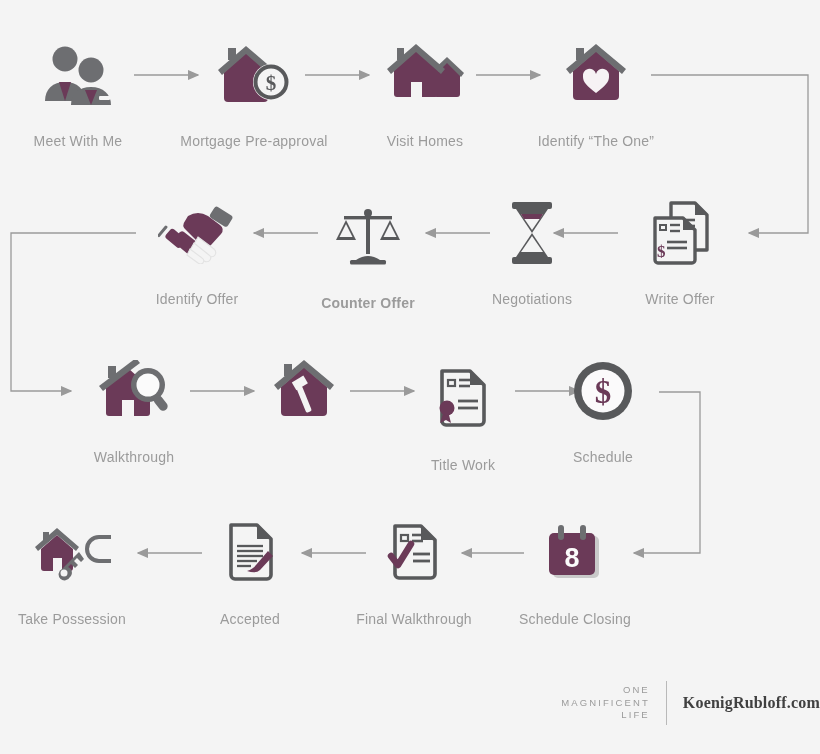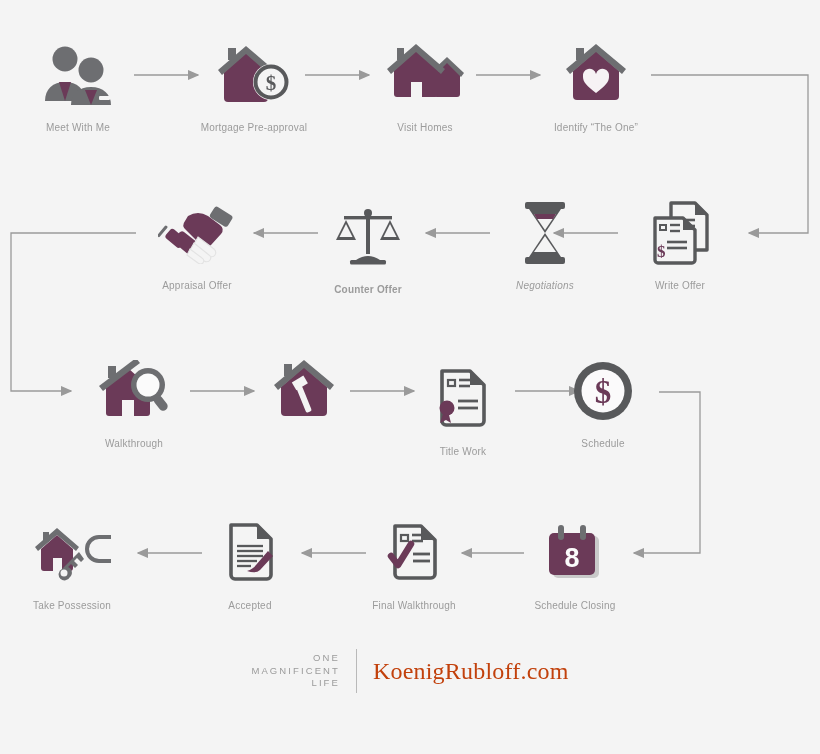--- a/index.html
+++ b/index.html
@@ -7,34 +7,34 @@
     width:820px;height:754px;
     background:#f4f4f4;
     font-family:"Liberation Sans","DejaVu Sans",sans-serif;
     position:relative;overflow:hidden;
   }
   #flow{position:absolute;inset:0;width:820px;height:754px;}
   .node{position:absolute;width:150px;text-align:center;}
   .node .glyph{height:86px;display:flex;align-items:center;justify-content:center;}
   .node .glyph svg{display:block;}
   .node .label{
-    font-size:10px;color:#9b9b9b;line-height:15px;
-    letter-spacing:.2px;margin-top:2px;white-space:pre-line;
+    font-size:14px;color:#9b9b9b;line-height:15px;
+    letter-spacing:.2px;margin-top:16px;white-space:pre-line;
   }
-  #footer{position:absolute;left:0;right:0;top:640px;height:62px;
-    display:flex;align-items:center;justify-content:center;}
+  #footer{position:absolute;left:0;right:0;top:672px;height:62px;
+    display:flex;align-items:center;justify-content:flex-end;}
   #brand-mark{display:flex;align-items:center;}
   #brand-stack{
     text-align:right;font-size:9.5px;letter-spacing:2.1px;
     color:#9b9b9b;line-height:12.5px;font-family:"Liberation Sans",sans-serif;
   }
   #brand-div{width:1px;height:44px;background:#b9b9b9;margin:0 16px;}
   #brand-name{
     font-family:"Liberation Serif","DejaVu Serif",serif;
-    font-weight:normal;font-size:24px;color:#c2410c;letter-spacing:.2px;
+    font-weight:bold;font-size:16px;color:#404040;letter-spacing:.2px;
   }
 </style>
 </head>
 <body>
 
 <svg id="flow" viewBox="0 0 820 754" xmlns="http://www.w3.org/2000/svg">
   <defs>
     <marker id="ah-r" markerWidth="9" markerHeight="8" refX="8" refY="4" orient="0">
       <path d="M0,0 L9,4 L0,8 Z" fill="#9a9a9a"></path>
     </marker>
@@ -136,21 +136,21 @@
       <line x1="21" y1="25" x2="31" y2="25" stroke="#58595b" stroke-width="2.4"></line>
       <line x1="21" y1="31" x2="31" y2="31" stroke="#58595b" stroke-width="2.4"></line>
       <line x1="18" y1="42" x2="38" y2="42" stroke="#58595b" stroke-width="2.6"></line>
       <line x1="18" y1="48" x2="38" y2="48" stroke="#58595b" stroke-width="2.6"></line>
       <text x="8" y="57" font-family="Liberation Serif,serif" font-size="17" font-weight="bold" fill="#6b3a58">$</text>
     </svg>
   </div>
   <div class="label">Write Offer</div>
 </div>
 
-<div class="node" style="left:470px;top:190px;font-style:italic;">
+<div class="node" style="left:457px;top:190px;">
   <div class="glyph">
     <svg width="50" height="64" viewBox="0 0 50 64">
       <rect x="5" y="1" width="40" height="7" rx="2" fill="#58595b"></rect>
       <rect x="5" y="56" width="40" height="7" rx="2" fill="#58595b"></rect>
       <path d="M9 8 H41 L25 32 Z" fill="#58595b"></path>
       <path d="M9 56 H41 L25 32 Z" fill="#58595b"></path>
       <path d="M14 13 H36 L25 29 Z" fill="#f4f4f4"></path>
       <path d="M14 51 H36 L25 35 Z" fill="#f4f4f4"></path>
       <path d="M14 13 H36 L33 18 H17 Z" fill="#6b3a58"></path>
     </svg>
@@ -181,21 +181,21 @@
       <rect x="53" y="8" width="21" height="13" rx="3" transform="rotate(32 63 14)" fill="#6d6e71"></rect>
       <path d="M30 14 q10-6 20 0 l12 9 q5 4 1 9 l-10 11 q-4 4-9 1 L28 28 q-5-4-1-9 z" fill="#6b3a58"></path>
       <rect x="8" y="30" width="19" height="12" rx="3" transform="rotate(40 17 36)" fill="#6b3a58"></rect>
       <path d="M26 30 l14 11 q4 3 1 7 l-3 4 q-3 4-7 1 L19 43 q-4-3-1-7 l2-4 q3-4 6-2 z" fill="#6b3a58"></path>
       <path d="M40 35 l16 12 q3 3 1 6 q-2 3-6 1 L36 42 z" fill="#f4f4f4" stroke="#e3e3e3" stroke-width="1.1"></path>
       <path d="M36 41 l15 12 q3 2 1 5 q-2 3-6 1 L32 48 z" fill="#f4f4f4" stroke="#e3e3e3" stroke-width="1.1"></path>
       <path d="M32 47 l12 9 q3 2 1 5 q-2 2-5 0 L29 53 z" fill="#f4f4f4" stroke="#e3e3e3" stroke-width="1.1"></path>
       <rect x="3" y="22" width="3" height="14" rx="1.4" transform="rotate(40 4 29)" fill="#6d6e71"></rect>
     </svg>
   </div>
-  <div class="label">Appraisal Offer</div>
+  <div class="label">Identify Offer</div>
 </div>
 
 <div class="node" style="left:59px;top:348px;">
   <div class="glyph">
     <svg width="76" height="62" viewBox="0 0 76 62">
       <path d="M10 28 L32 8 L54 28 L54 53 a3 3 0 0 1-3 3 H13 a3 3 0 0 1-3-3 Z" fill="#6b3a58"></path>
       <path d="M3 26 L40 -2 l4 5 L7 31 Z" fill="#6d6e71"></path>
       <rect x="12" y="6" width="8" height="12" fill="#6d6e71"></rect>
       <rect x="26" y="40" width="12" height="16" fill="#f4f4f4"></rect>
       <circle cx="52" cy="25" r="17" fill="#6d6e71"></circle>

